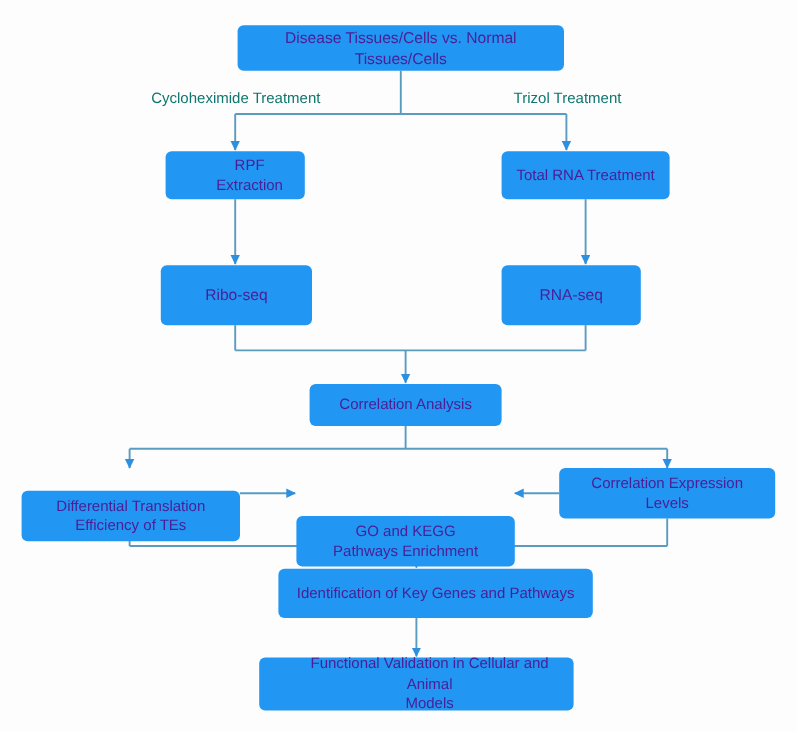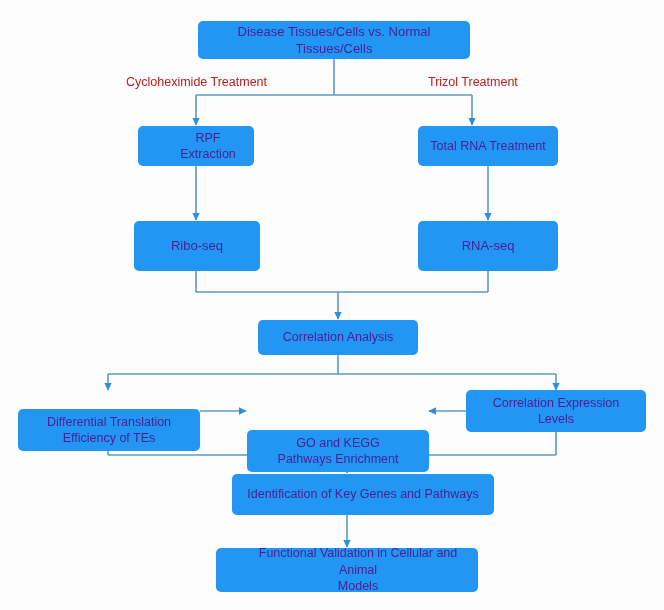--- a/index.html
+++ b/index.html
@@ -36,21 +36,21 @@
     line-height: 1.32;
     padding: 2px 8px;
     z-index: 2;
   }
   .node .txt {
     display: block;
     white-space: pre-line;
   }
   .edge-label {
     position: absolute;
-    color: #b91c1c;
+    color: #0f766e;
     font-size: 12.5px;
     white-space: nowrap;
     z-index: 3;
   }
 </style>
 </head>
 <body>
 
 <div id="canvas">
 
@@ -105,21 +105,21 @@
   </div>
 
   <div class="node" style="left:418px; top:126px; width:140px; height:40px; font-size:12.5px;">
     <span class="txt">Total RNA Treatment</span>
   </div>
 
   <div class="node" style="left:134px; top:221px; width:126px; height:50px; font-size:13px;">
     <span class="txt">Ribo-seq</span>
   </div>
 
-  <div class="node" style="left:418px; top:221px; width:140px; height:50px; font-size:13px;">
+  <div class="node" style="left:418px; top:221px; width:116px; height:50px; font-size:13px;">
     <span class="txt">RNA-seq</span>
   </div>
 
   <div class="node" style="left:258px; top:320px; width:160px; height:35px; font-size:12.5px;">
     <span class="txt">Correlation Analysis</span>
   </div>
 
   <div class="node" style="left:18px; top:409px; width:182px; height:42px; font-size:12.5px;">
     <span class="txt">Differential Translation
 Efficiency of  TEs</span>

